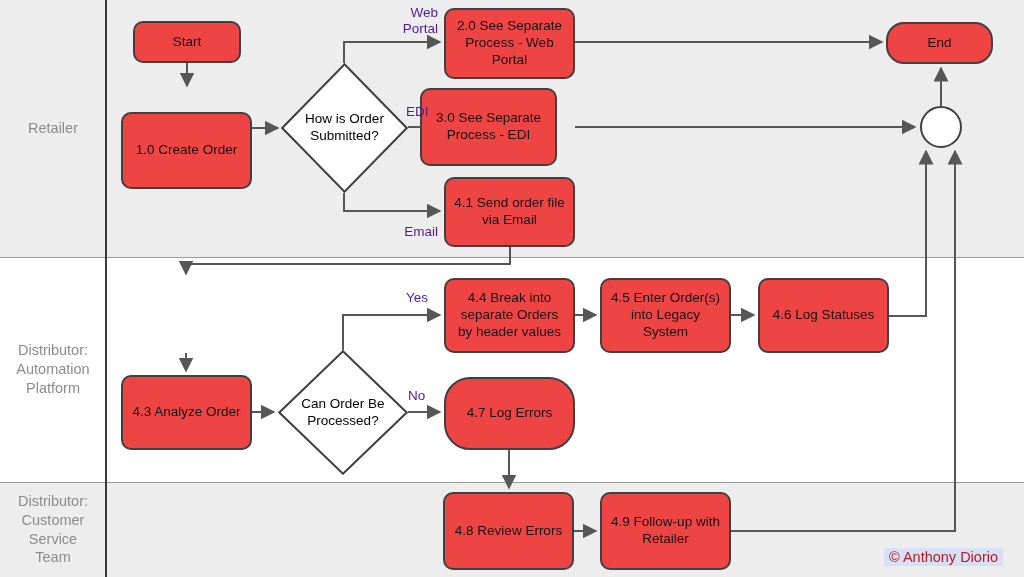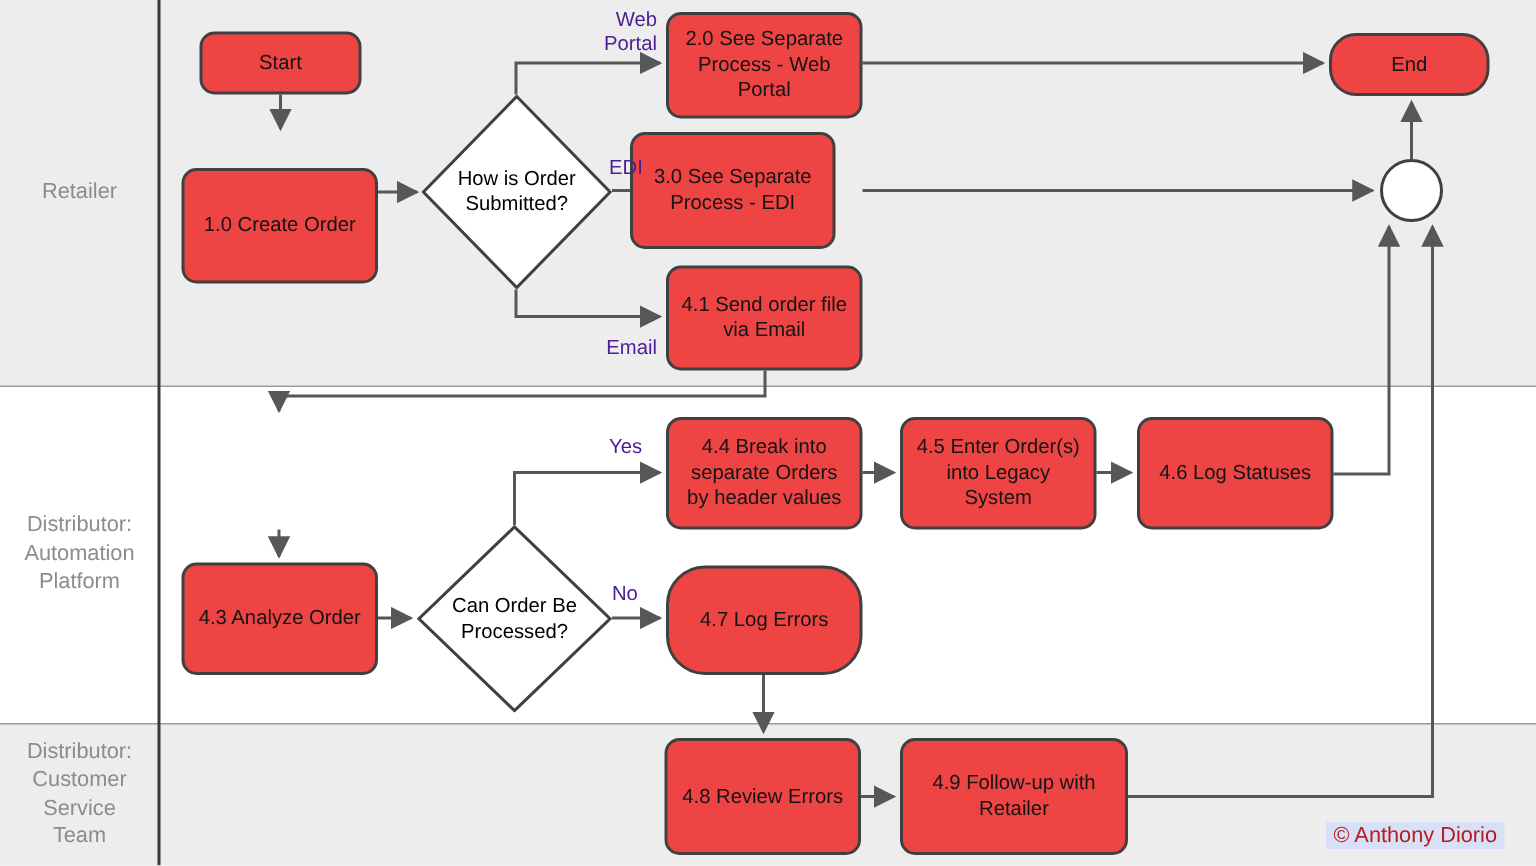--- a/index.html
+++ b/index.html
@@ -82,21 +82,21 @@
   <div class="node" style="left:444px;top:8px;width:131px;height:71px;">2.0 See Separate Process - Web Portal</div>
   <div class="node" style="left:420px;top:88px;width:137px;height:78px;">3.0 See Separate Process - EDI</div>
   <div class="node" style="left:444px;top:177px;width:131px;height:70px;">4.1 Send order file via Email</div>
   <div class="node" style="left:886px;top:22px;width:107px;height:42px;border-radius:18px;">End</div>
   <div class="node" style="left:121px;top:375px;width:131px;height:75px;">4.3 Analyze Order</div>
   <div class="node" style="left:444px;top:278px;width:131px;height:75px;">4.4 Break into separate Orders by header values</div>
   <div class="node" style="left:600px;top:278px;width:131px;height:75px;">4.5 Enter Order(s) into Legacy System</div>
   <div class="node" style="left:758px;top:278px;width:131px;height:75px;">4.6 Log Statuses</div>
   <div class="node" style="left:444px;top:377px;width:131px;height:73px;border-radius:26px;">4.7 Log Errors</div>
   <div class="node" style="left:443px;top:492px;width:131px;height:78px;">4.8 Review Errors</div>
-  <div class="node" style="left:600px;top:492px;width:152px;height:78px;">4.9 Follow-up with Retailer</div>
+  <div class="node" style="left:600px;top:492px;width:131px;height:78px;">4.9 Follow-up with Retailer</div>
 
   <div class="diamond" style="left:281px;top:63px;width:127px;height:130px;">
     <svg viewBox="0 0 100 100" preserveAspectRatio="none">
       <polygon points="50,1 99,50 50,99 1,50" fill="#ffffff" stroke="#404040" stroke-width="2" vector-effect="non-scaling-stroke"></polygon>
     </svg>
     <div class="dtext">How is Order Submitted?</div>
   </div>
   <div class="diamond" style="left:278px;top:350px;width:130px;height:125px;">
     <svg viewBox="0 0 100 100" preserveAspectRatio="none">
       <polygon points="50,1 99,50 50,99 1,50" fill="#ffffff" stroke="#404040" stroke-width="2" vector-effect="non-scaling-stroke"></polygon>

